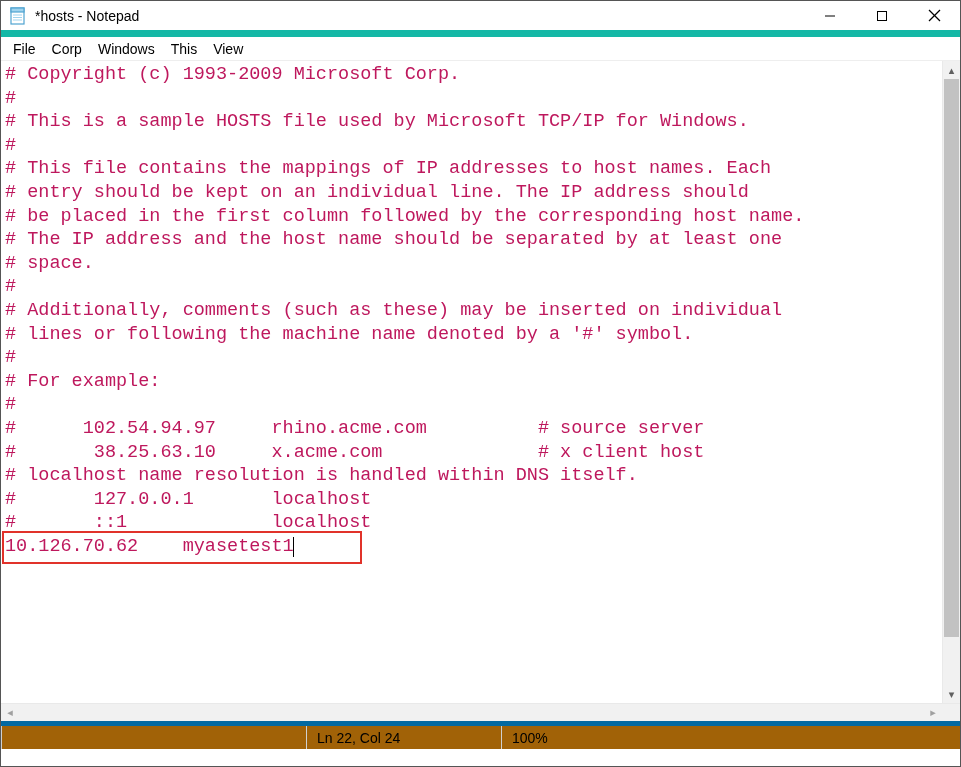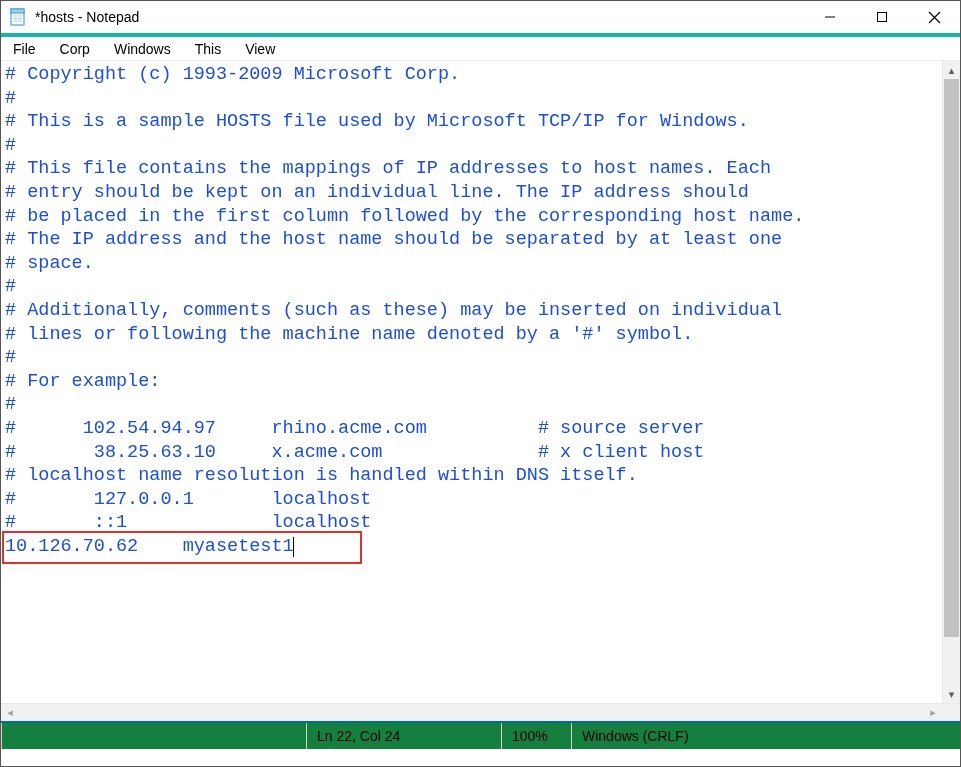--- a/index.html
+++ b/index.html
@@ -11,21 +11,21 @@
     width: 961px;
     height: 767px;
     overflow: hidden;
     border: 1px solid #555;
   }
   .titlebar {
     display: flex;
     align-items: center;
     height: 36px;
     background: #fff;
-    border-bottom: 4px solid #14b8a6;
+    border-bottom: 7px solid #14b8a6;
     padding-left: 8px;
   }
   .titlebar .app-icon {
     width: 18px; height: 18px;
     margin-right: 8px;
     display: inline-flex;
     align-items: center; justify-content: center;
   }
   .title-text { font-size: 14px; color: #000; flex: 0 0 auto; }
   .title-spacer { flex: 1; }
@@ -39,37 +39,37 @@
     font-family: "Segoe UI Symbol", sans-serif;
   }
   .win-btn svg { stroke: #000; }
   .menubar {
     display: flex;
     height: 24px;
     align-items: center;
     padding: 0 4px;
     border-bottom: 1px solid #eee;
     font-size: 14px;
-    gap: 8px;
+    gap: 0;
   }
   .menu-item { padding: 2px 8px; cursor: default; }
   .editor-wrap {
     position: relative;
     height: 642px;
     display: flex;
   }
   .editor {
     flex: 1;
     font-family: Consolas, "Courier New", monospace;
     font-size: 18.5px;
     line-height: 23.6px;
     white-space: pre;
     padding: 2px 4px 8px 4px;
     overflow: hidden;
-    color: #1d4ed8;
+    color: #be185d;
     position: relative;
   }
   .highlight-box {
     position: absolute;
     border: 2.5px solid #e1322a;
     pointer-events: none;
   }
   .vscroll {
     width: 18px;
     background: #f1f1f1;
@@ -99,22 +99,22 @@
     color:#a0a0a0;font-size:11px;
   }
   .hscroll-row .htrack { flex:1; }
   .hscroll-row .corner { width:18px; background:#f1f1f1; }
   .statusbar {
     height: 28px;
     display:flex;
     align-items:stretch;
     font-size:14px;
     color:#000;
-    border-top:2px solid #0369a1;
-    background:#15803d;
+    border-top:5px solid #0369a1;
+    background:#a16207;
   }
   .status-cell {
     border-left:1px solid #d0d0d0;
     display:flex;align-items:center;
     padding:0 10px;
   }
   .status-spacer1 { width:305px; }
   .status-pos { width:195px; }
   .status-zoom { width:70px; }
   .status-enc { width:175px; }
@@ -185,14 +185,13 @@
   <div class="arrow">◂</div>
   <div class="htrack"></div>
   <div class="arrow">▸</div>
   <div class="corner"></div>
 </div>
 
 <div class="statusbar">
   <div class="status-cell status-spacer1"></div>
   <div class="status-cell status-pos">Ln 22, Col 24</div>
   <div class="status-cell status-zoom">100%</div>
-  <div class="status-cell status-enc">Windows (CRLF)</div>
 </div>
 
 </body></html>

